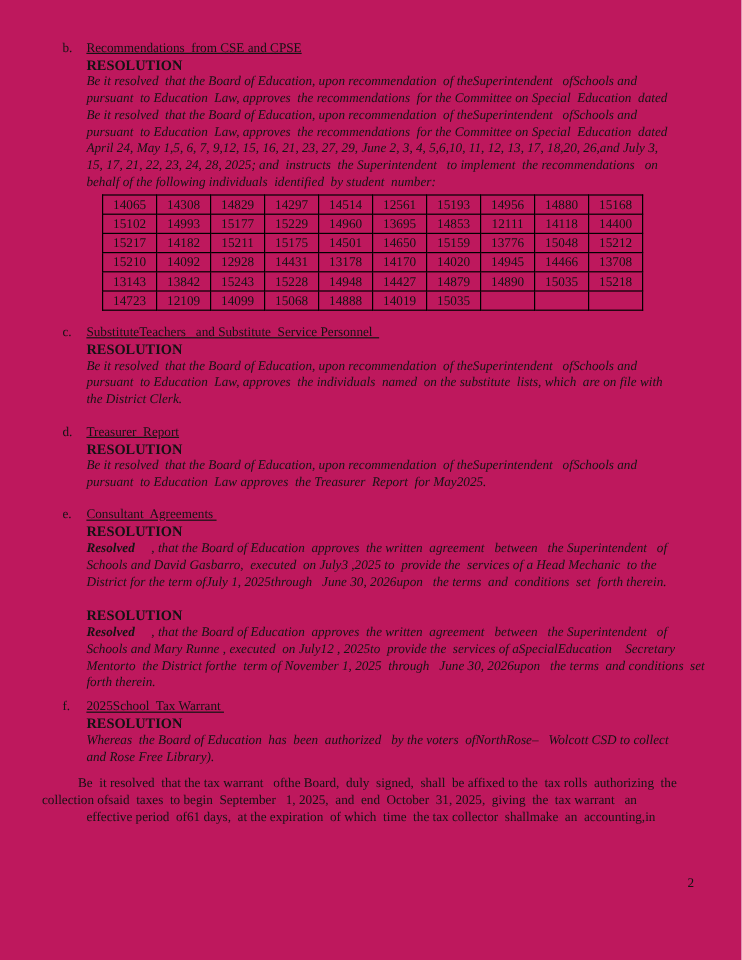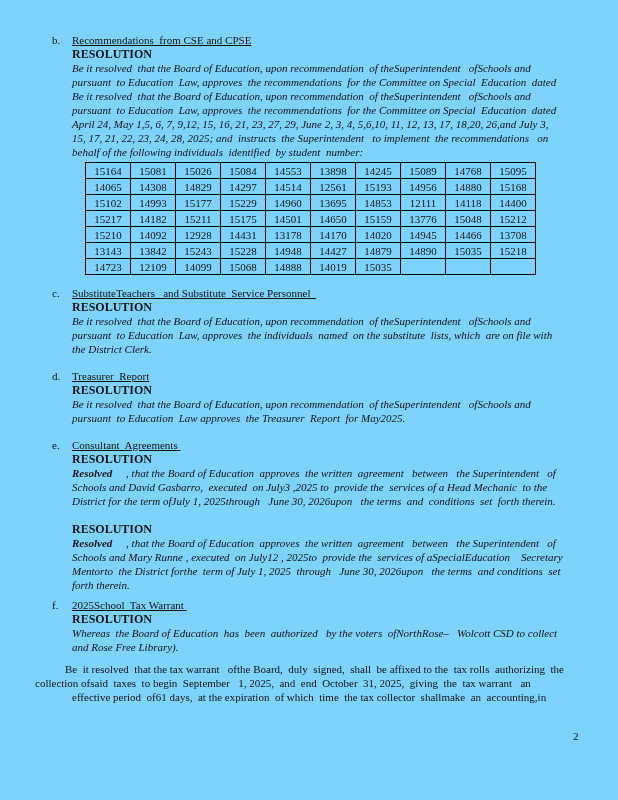--- a/index.html
+++ b/index.html
@@ -1,20 +1,20 @@
 <!DOCTYPE html>
 <html><head>
 <meta charset="utf-8">
 <style>
   html, body { margin: 0; padding: 0; background: #ffffff; }
   .page {
     position: relative;
     width: 618px;
     height: 800px;
-    background: #7dd3fc;
+    background: #be185d;
     overflow: hidden;
     font-family: "Liberation Serif", serif;
     color: #131313;
   }
   .content {
     position: absolute;
     left: 35px;
     top: 33px;
     width: 566px;
   }
@@ -86,32 +86,20 @@
               <div class="line">Be it resolved  that the Board of Education, upon recommendation  of theSuperintendent   ofSchools and</div>
               <div class="line">pursuant  to Education  Law, approves  the recommendations  for the Committee on Special  Education  dated</div>
               <div class="line">Be it resolved  that the Board of Education, upon recommendation  of theSuperintendent   ofSchools and</div>
               <div class="line">pursuant  to Education  Law, approves  the recommendations  for the Committee on Special  Education  dated</div>
               <div class="line">April 24, May 1,5, 6, 7, 9,12, 15, 16, 21, 23, 27, 29, June 2, 3, 4, 5,6,10, 11, 12, 13, 17, 18,20, 26,and July 3,</div>
               <div class="line">15, 17, 21, 22, 23, 24, 28, 2025; and  instructs  the Superintendent   to implement  the recommendations   on</div>
               <div class="line">behalf of the following individuals  identified  by student  number:</div>
             </div>
             <table class="num-table">
               <tbody>
-                <tr>
-                  <td>15164</td>
-                  <td>15081</td>
-                  <td>15026</td>
-                  <td>15084</td>
-                  <td>14553</td>
-                  <td>13898</td>
-                  <td>14245</td>
-                  <td>15089</td>
-                  <td>14768</td>
-                  <td>15095</td>
-                </tr>
                 <tr>
                   <td>14065</td>
                   <td>14308</td>
                   <td>14829</td>
                   <td>14297</td>
                   <td>14514</td>
                   <td>12561</td>
                   <td>15193</td>
                   <td>14956</td>
                   <td>14880</td>
@@ -209,21 +197,21 @@
             <div class="para">
               <div class="line"><b>Resolved</b>     , that the Board of Education  approves  the written  agreement   between   the Superintendent   of</div>
               <div class="line">Schools and David Gasbarro,  executed  on July3 ,2025 to  provide the  services of a Head Mechanic  to the</div>
               <div class="line">District for the term ofJuly 1, 2025through   June 30, 2026upon   the terms  and  conditions  set  forth therein.</div>
             </div>
             <div class="spacer"></div>
             <div class="res-head">RESOLUTION</div>
             <div class="para">
               <div class="line"><b>Resolved</b>     , that the Board of Education  approves  the written  agreement   between   the Superintendent   of</div>
               <div class="line">Schools and Mary Runne , executed  on July12 , 2025to  provide the  services of aSpecialEducation    Secretary</div>
-              <div class="line">Mentorto  the District forthe  term of July 1, 2025  through   June 30, 2026upon   the terms  and conditions  set</div>
+              <div class="line">Mentorto  the District forthe  term of November 1, 2025  through   June 30, 2026upon   the terms  and conditions  set</div>
               <div class="line">forth therein.</div>
             </div>
           </div>
         </section>
         <section class="sec sec-f">
           <div class="sec-head"><span class="letter">f.</span><span class="title">2025School  Tax Warrant </span></div>
           <div class="sec-body">
             <div class="res-head">RESOLUTION</div>
             <div class="para">
               <div class="line">Whereas  the Board of Education  has  been  authorized   by the voters  ofNorthRose–   Wolcott CSD to collect</div>

